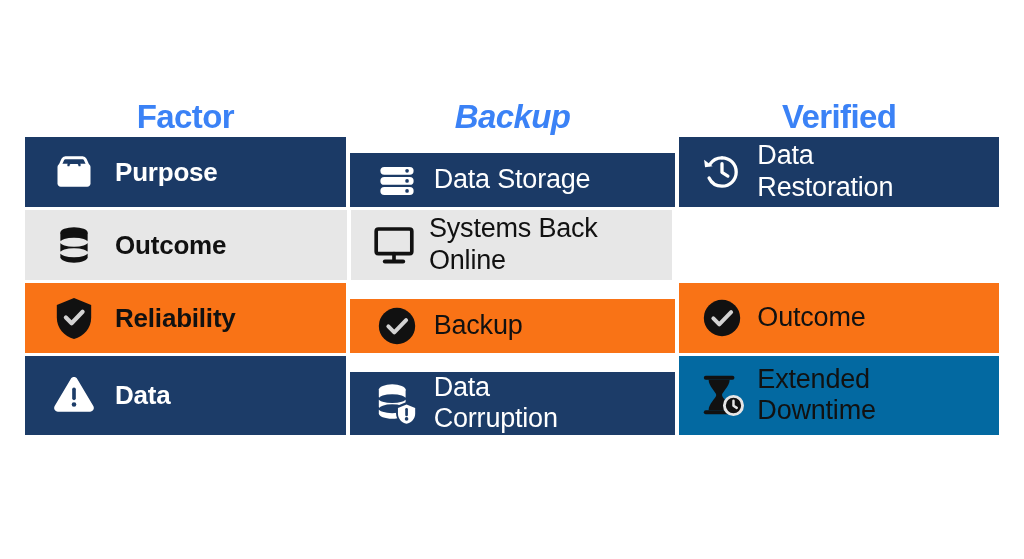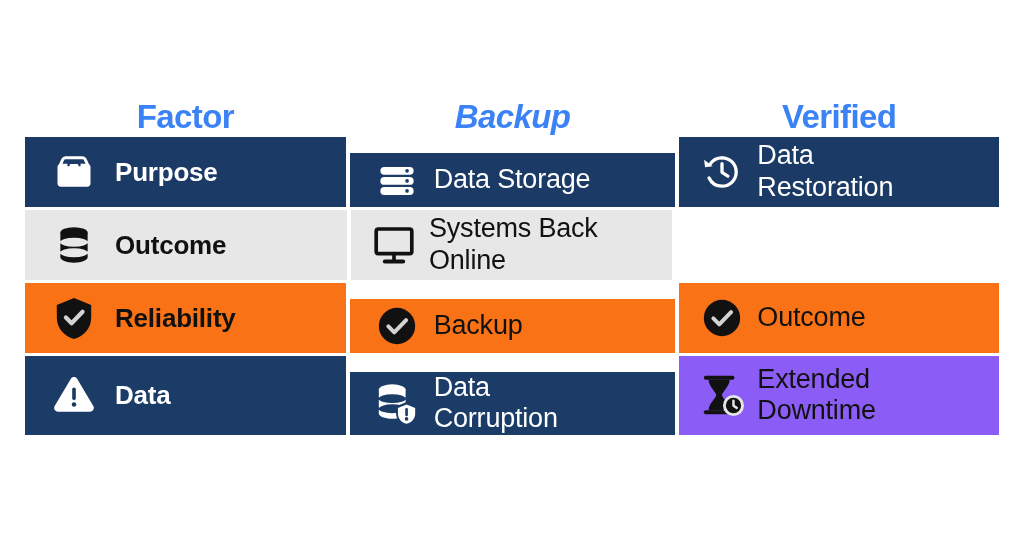--- a/index.html
+++ b/index.html
@@ -74,21 +74,21 @@
     overflow: hidden;
   }
   .cell.c1 { width: 322px; padding-left: 26px; }
   .cell.c2 { width: 327px; padding-left: 24px; margin-top: 16px; }
   .cell.c3 { width: 321px; padding-left: 20px; }
 
   .cell.navy  { background: #1b3a66; }
   .cell.navy2 { background: #1c3c68; }
   .cell.gray-light { background: #e7e7e7; }
   .cell.gray-mid   { background: #f97316; }
-  .cell.gray-light2 { background: #8b5cf6; }
+  .cell.gray-light2 { background: #0369a1; }
 
   .cell-icon {
     flex: 0 0 auto;
     width: 46px;
     height: 46px;
     display: flex;
     align-items: center;
     justify-content: center;
     margin-right: 14px;
   }

